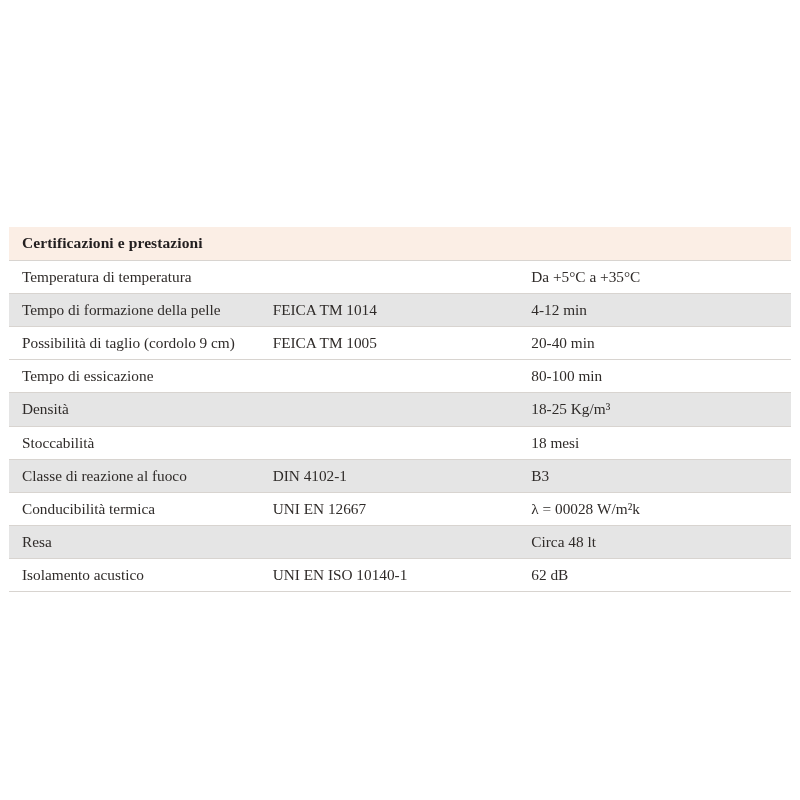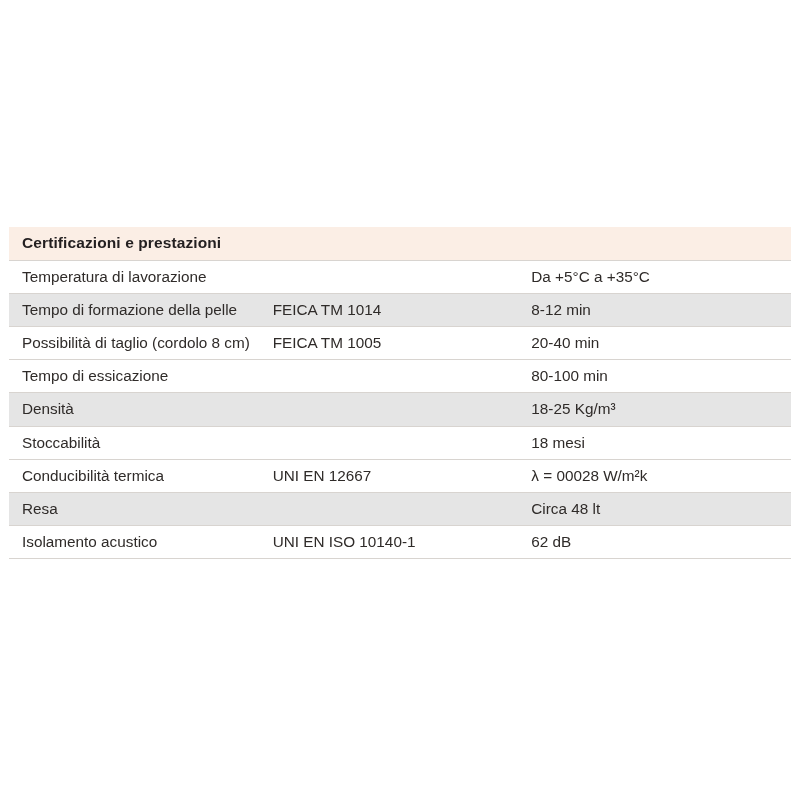--- a/index.html
+++ b/index.html
@@ -13,20 +13,21 @@
     font-family: "Liberation Sans", sans-serif;
     color: #2b2b2b;
     overflow: hidden;
   }
 
   .page {
     position: relative;
     width: 800px;
     height: 800px;
     box-sizing: border-box;
+    font-family: Liberation Serif, serif;
   }
 
   .spec-table {
     position: absolute;
     left: 9px;
     top: 227px;
     width: 782px;
     border-collapse: collapse;
     table-layout: fixed;
   }
@@ -93,48 +94,53 @@
 
 <div class="page">
   <table class="spec-table">
     <thead>
       <tr class="header-row">
         <th colspan="3">Certificazioni e prestazioni</th>
       </tr>
     </thead>
     <tbody>
         <tr class="spec-row">
-          <td class="col-label">Temperatura di lavorazione</td>
+          <td class="col-label">Temperatura di temperatura</td>
           <td class="col-norm"><span class="norm-inner"></span></td>
           <td class="col-value"><span class="value-inner">Da +5°C a +35°C</span></td>
         </tr>
         <tr class="spec-row alt">
           <td class="col-label">Tempo di formazione della pelle</td>
           <td class="col-norm"><span class="norm-inner">FEICA TM 1014</span></td>
-          <td class="col-value"><span class="value-inner">8-12 min</span></td>
+          <td class="col-value"><span class="value-inner">4-12 min</span></td>
         </tr>
         <tr class="spec-row">
-          <td class="col-label">Possibilità di taglio (cordolo 8 cm)</td>
+          <td class="col-label">Possibilità di taglio (cordolo 9 cm)</td>
           <td class="col-norm"><span class="norm-inner">FEICA TM 1005</span></td>
           <td class="col-value"><span class="value-inner">20-40 min</span></td>
         </tr>
         <tr class="spec-row">
           <td class="col-label">Tempo di essicazione</td>
           <td class="col-norm"><span class="norm-inner"></span></td>
           <td class="col-value"><span class="value-inner">80-100 min</span></td>
         </tr>
         <tr class="spec-row alt">
           <td class="col-label">Densità</td>
           <td class="col-norm"><span class="norm-inner"></span></td>
           <td class="col-value"><span class="value-inner">18-25 Kg/m³</span></td>
         </tr>
         <tr class="spec-row">
           <td class="col-label">Stoccabilità</td>
           <td class="col-norm"><span class="norm-inner"></span></td>
           <td class="col-value"><span class="value-inner">18 mesi</span></td>
+        </tr>
+        <tr class="spec-row alt">
+          <td class="col-label">Classe di reazione al fuoco</td>
+          <td class="col-norm"><span class="norm-inner">DIN 4102-1</span></td>
+          <td class="col-value"><span class="value-inner">B3</span></td>
         </tr>
         <tr class="spec-row">
           <td class="col-label">Conducibilità termica</td>
           <td class="col-norm"><span class="norm-inner">UNI EN 12667</span></td>
           <td class="col-value"><span class="value-inner">λ = 00028 W/m²k</span></td>
         </tr>
         <tr class="spec-row alt">
           <td class="col-label">Resa</td>
           <td class="col-norm"><span class="norm-inner"></span></td>
           <td class="col-value"><span class="value-inner">Circa 48 lt</span></td>

